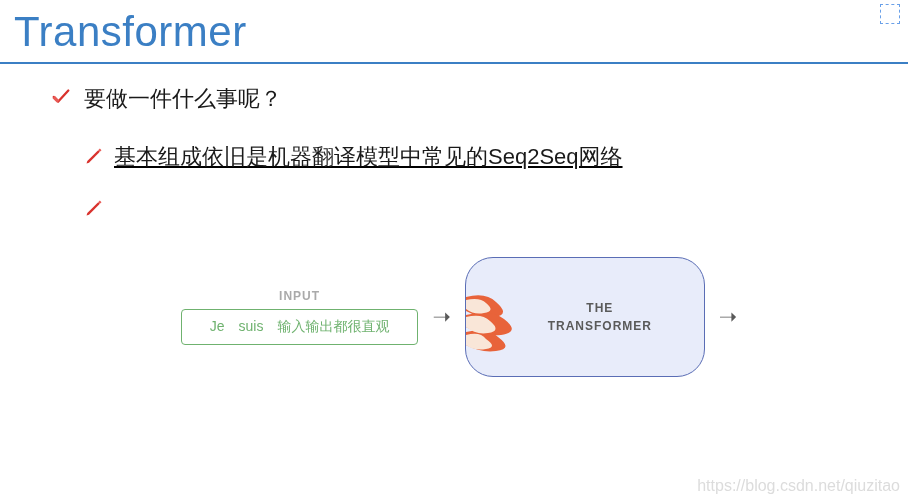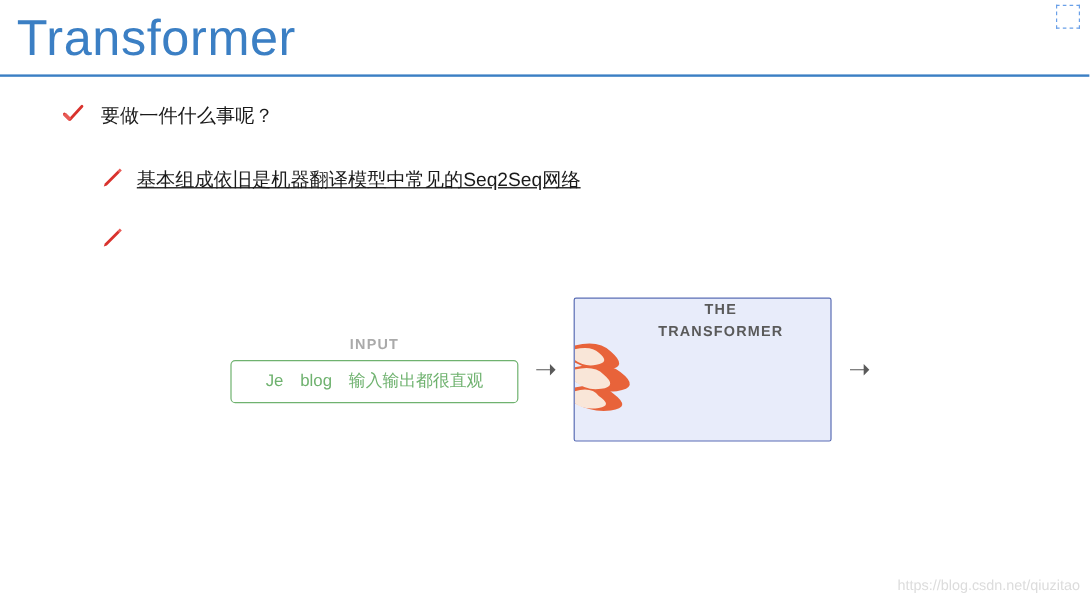--- a/index.html
+++ b/index.html
@@ -46,21 +46,21 @@
       margin-right: 12px;
       line-height: 1;
     }
     .pencil-icon {
       color: #d9322d;
       font-size: 20px;
       margin-right: 10px;
       line-height: 1;
     }
     .bullet-text {
-      font-size: 16px;
+      font-size: 22px;
       color: #1a1a1a;
     }
     .diagram {
       display: flex;
       align-items: center;
       justify-content: center;
       margin-top: 36px;
       gap: 14px;
     }
     .io-block {
@@ -93,24 +93,25 @@
       color: #9c6fb5;
       font-size: 14px;
     }
     .arrow {
       color: #5a5a5a;
       font-size: 22px;
     }
     .transformer-box {
       background: #e8ecfa;
       border: 1.5px solid #5a6db5;
-      border-radius: 2px;
-      width: 215px;
+      border-radius: 28px;
+      width: 240px;
       height: 120px;
       display: flex;
+      align-items: center;
       justify-content: center;
       position: relative;
       overflow: hidden;
     }
     .flames {
       position: absolute;
       left: 0;
       top: 50%;
       transform: translateY(-50%);
       width: 70px;
@@ -123,21 +124,21 @@
       text-align: center;
       letter-spacing: 1px;
       line-height: 1.5;
       margin-left: 30px;
     }
     .watermark {
       position: absolute;
       right: 8px;
       bottom: 6px;
       color: #dcdcdc;
-      font-size: 12px;
+      font-size: 16px;
       font-family: Arial, sans-serif;
     }
     .corner-icon {
       position: absolute;
       top: 4px;
       right: 8px;
       width: 20px;
       height: 20px;
       border: 1px dashed #6aa0e8;
     }
@@ -180,21 +181,21 @@
       </svg>
     </span>
   </div>
 
   <div class="diagram">
 
     <div class="io-block">
       <div class="io-label">INPUT</div>
       <div class="input-box">
         <span>Je</span>
-        <span>blog</span>
+        <span>suis</span>
         <span>输入输出都很直观</span>
       </div>
     </div>
 
     <span class="arrow">➝</span>
 
     <div class="transformer-box">
       <svg class="flames" viewBox="0 0 70 100">
         <path d="M0 30 Q20 25 30 35 Q45 48 28 50 Q15 52 0 44 Z" fill="#e8633a"></path>
         <path d="M0 48 Q25 42 38 52 Q55 65 35 68 Q18 70 0 60 Z" fill="#e8633a"></path>

